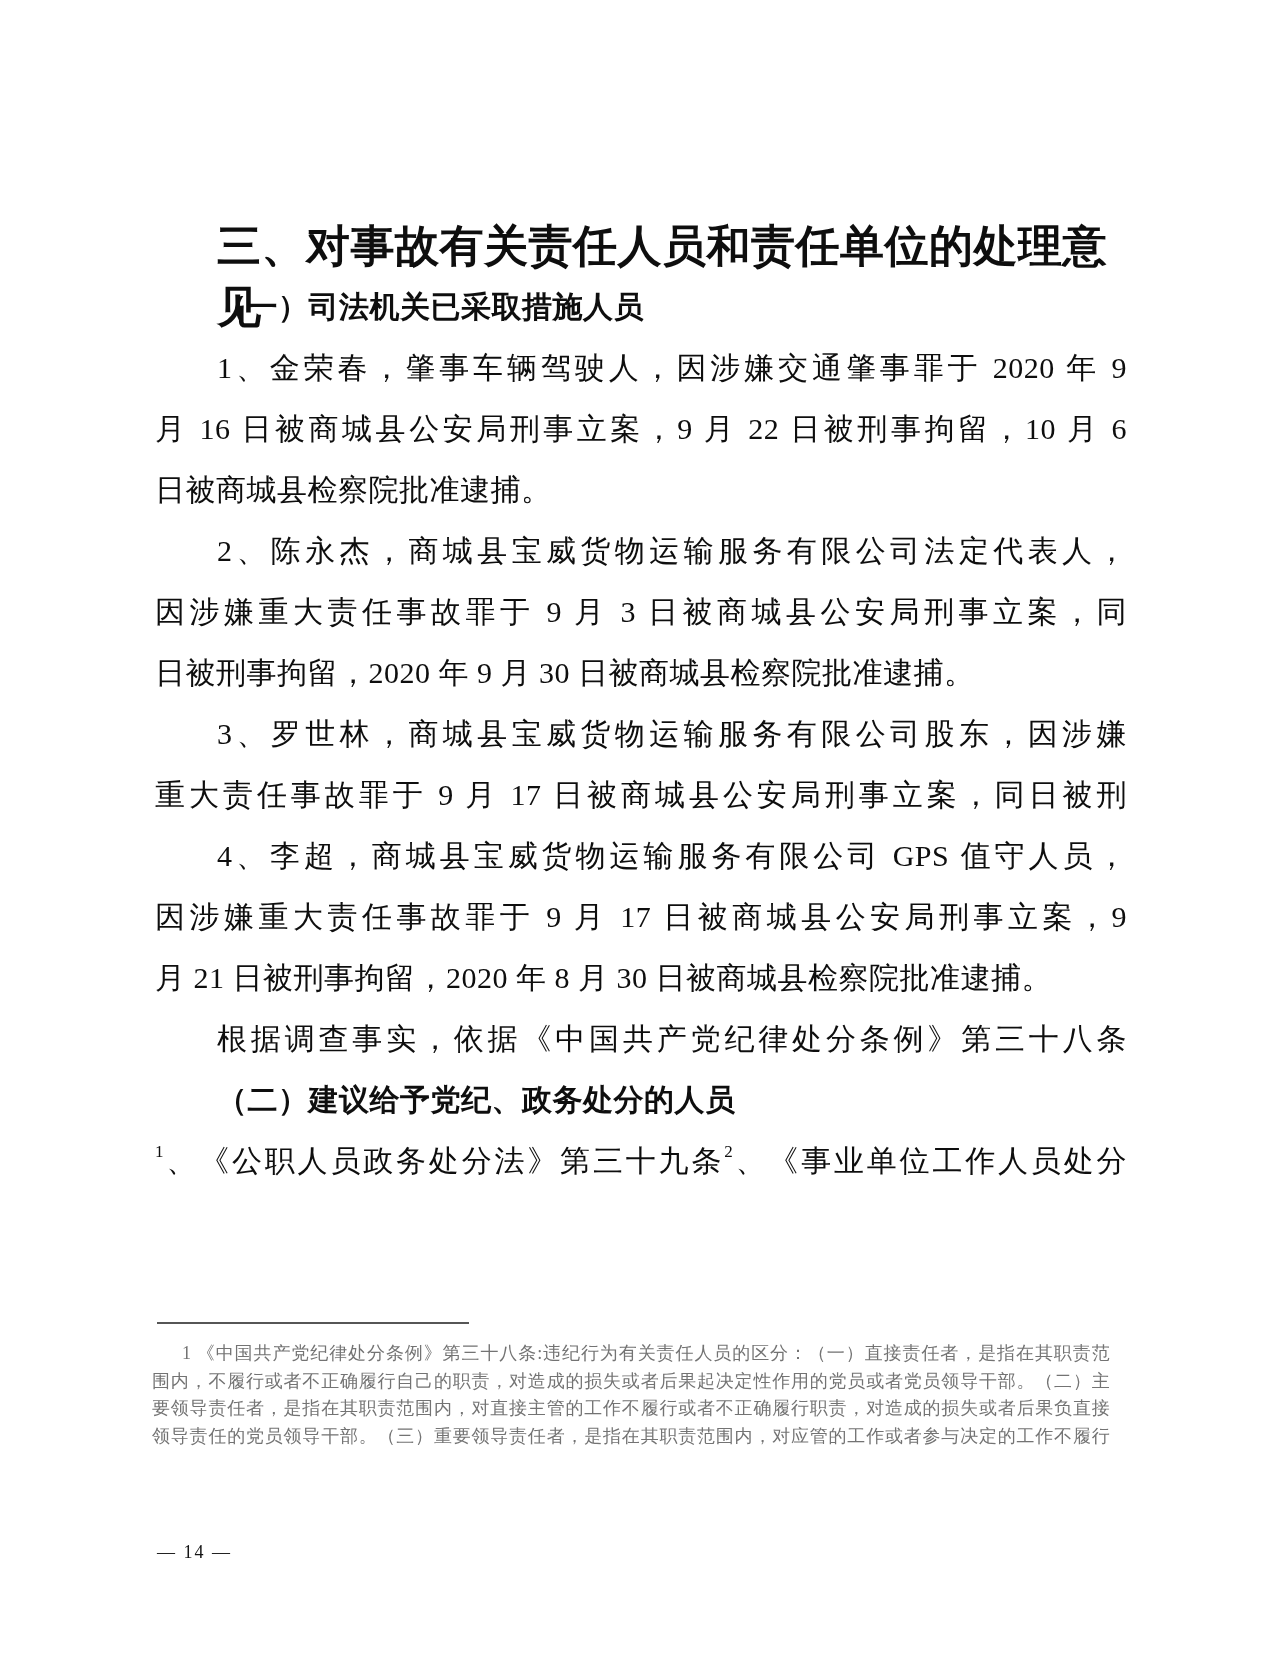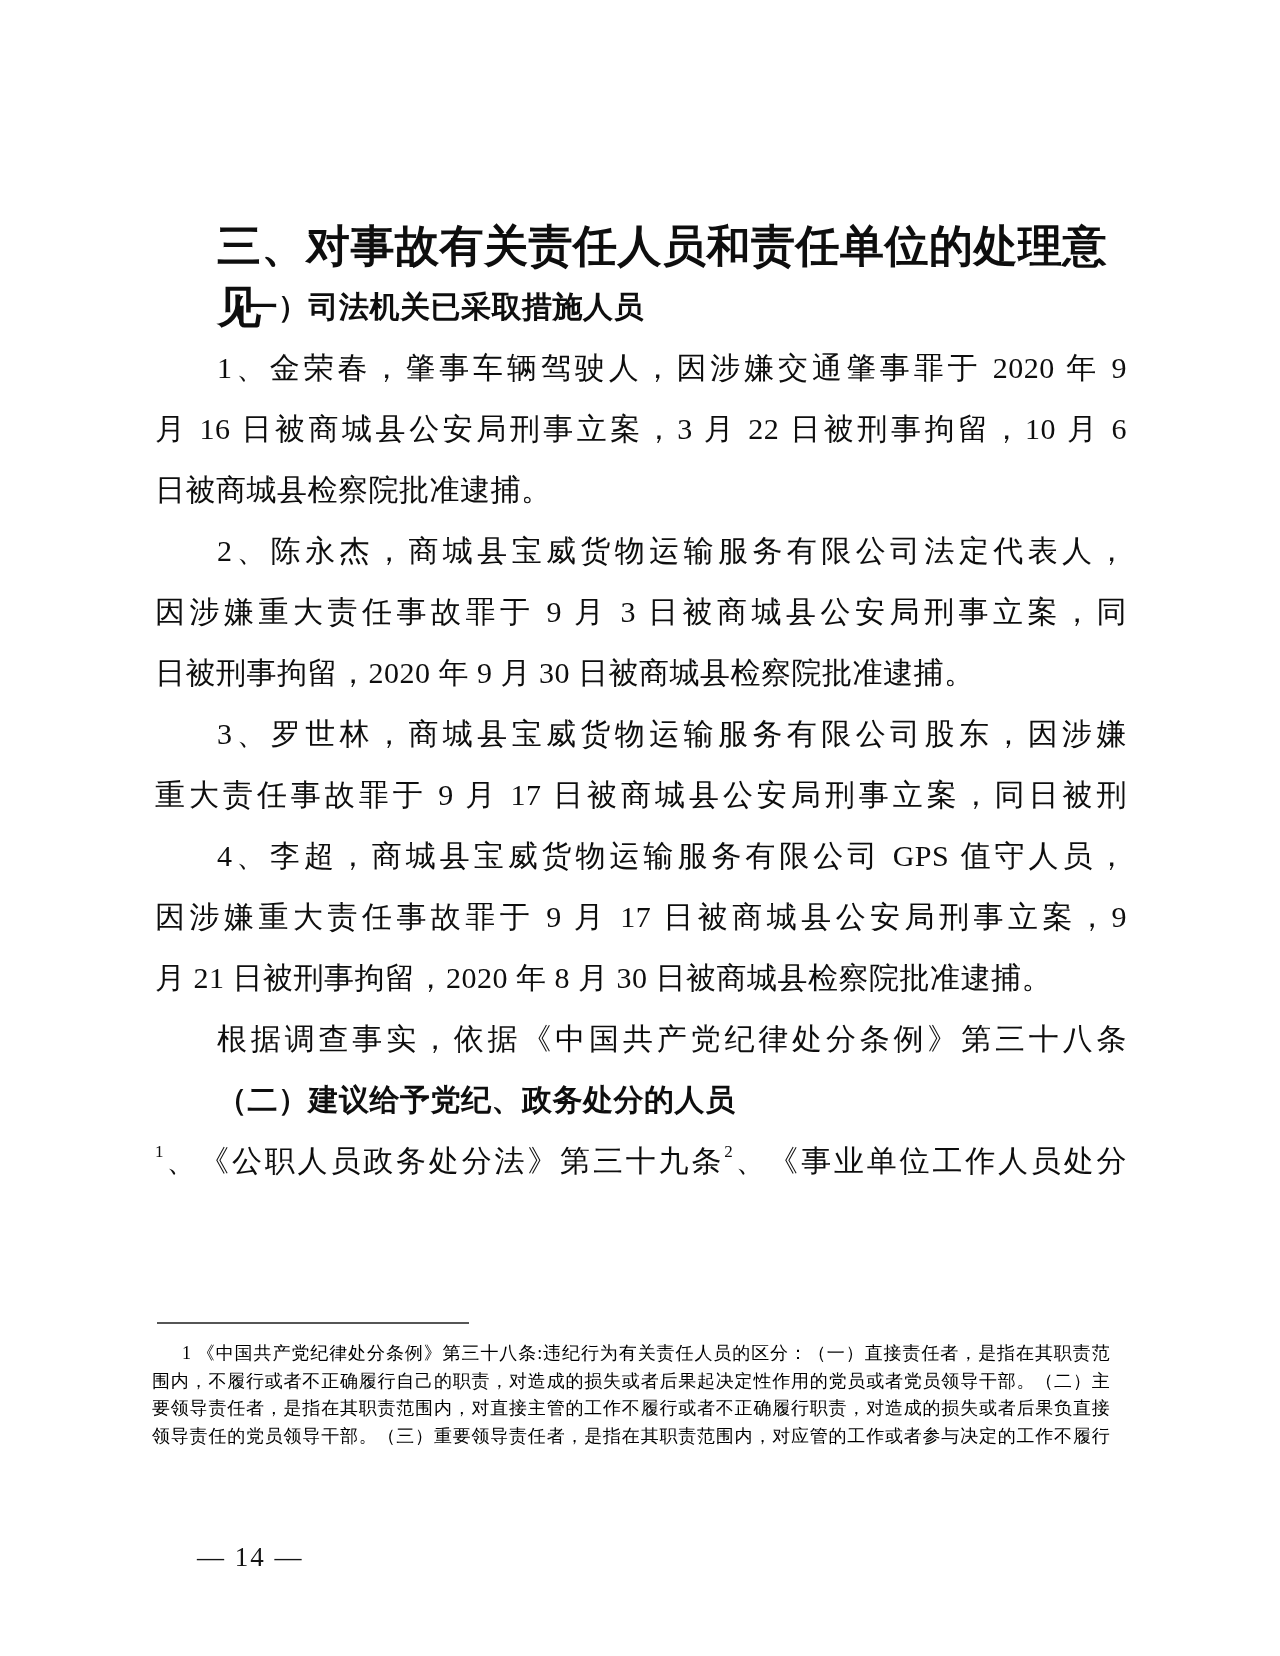--- a/index.html
+++ b/index.html
@@ -51,53 +51,52 @@
     top: 1322px;
     width: 312px;
     height: 0;
     border-top: 2px solid #565656;
   }
   .footnote {
     position: absolute;
     left: 152px;
     top: 1340px;
     width: 958px;
-    color: #000000;
+    color: #737373;
   }
   .fn-line {
     font-size: 18px;
     line-height: 27.5px;
     text-align: justify;
     text-align-last: justify;
     letter-spacing: 0.3px;
   }
   .fn-indent { padding-left: 30px; }
   .page-number {
     position: absolute;
     left: 157px;
     top: 1542px;
-    font-size: 27px;
+    font-size: 18px;
     color: #141414;
     letter-spacing: 2px;
-    margin-left: 40px;
   }
 </style>
 </head>
 <body>
 
 <div class="page">
 
   <div class="content">
 
     <div class="doc-line h-hei">三、对事故有关责任人员和责任单位的处理意见</div>
 
     <div class="doc-line h-kai">（一）司法机关已采取措施人员</div>
 
     <div class="doc-line indent fill">1、金荣春，肇事车辆驾驶人，因涉嫌交通肇事罪于 2020 年 9</div>
-    <div class="doc-line fill">月 16 日被商城县公安局刑事立案，3 月 22 日被刑事拘留，10 月 6</div>
+    <div class="doc-line fill">月 16 日被商城县公安局刑事立案，9 月 22 日被刑事拘留，10 月 6</div>
     <div class="doc-line">日被商城县检察院批准逮捕。</div>
 
     <div class="doc-line indent fill">2、陈永杰，商城县宝威货物运输服务有限公司法定代表人，</div>
     <div class="doc-line fill">因涉嫌重大责任事故罪于 9 月 3 日被商城县公安局刑事立案，同</div>
     <div class="doc-line">日被刑事拘留，2020 年 9 月 30 日被商城县检察院批准逮捕。</div>
 
     <div class="doc-line indent fill">3、罗世林，商城县宝威货物运输服务有限公司股东，因涉嫌</div>
     <div class="doc-line fill">重大责任事故罪于 9 月 17 日被商城县公安局刑事立案，同日被刑</div>
 
     <div class="doc-line indent fill">4、李超，商城县宝威货物运输服务有限公司 GPS 值守人员，</div>

